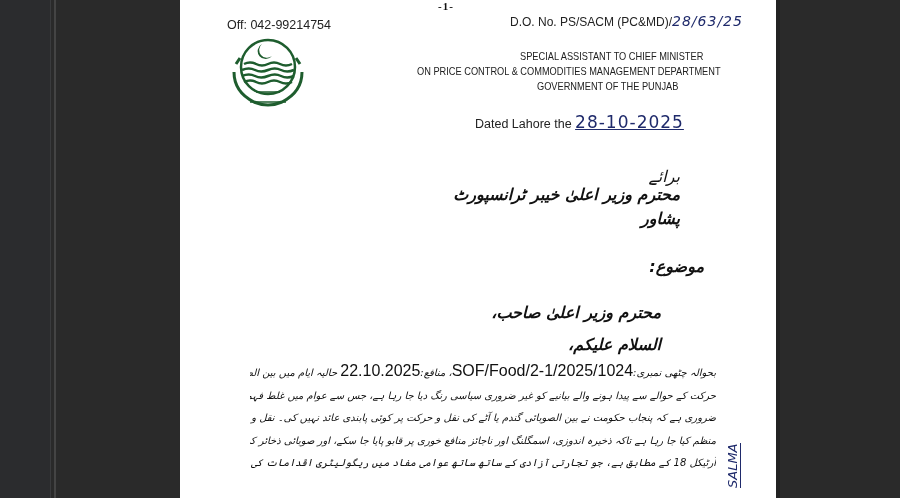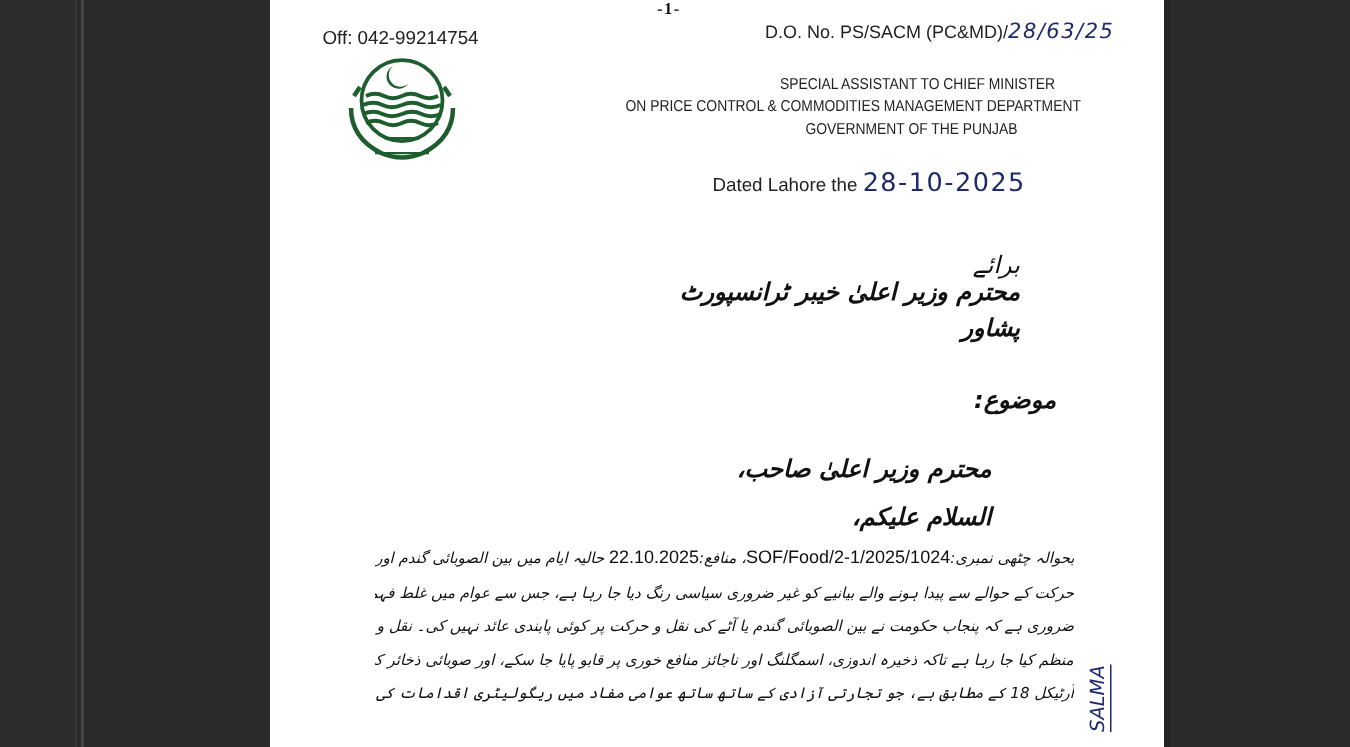--- a/index.html
+++ b/index.html
@@ -2,40 +2,40 @@
 <html><head>
 <meta charset="utf-8">
 <style>
   html, body { margin:0; padding:0; }
   body { width:900px; height:498px; overflow:hidden; background:#2a2a2a; position:relative; font-family:"Liberation Sans", sans-serif; }
   .left-strip { position:absolute; left:0; top:0; width:50px; height:498px; background:#2b2c2e; border-right:1px solid #3a3b3d; }
   .left-divider { position:absolute; left:54px; top:0; width:2px; height:498px; background:#444; }
   .right-edge { position:absolute; left:776px; top:0; width:4px; height:498px; background:#222; }
   .page { position:absolute; left:180px; top:0; width:596px; height:498px; background:#ffffff; overflow:hidden; color:#111; }
   .page-num { position:absolute; left:258px; top:0px; font-family:"Liberation Serif", serif; font-weight:bold; font-size:11px; letter-spacing:1px; }
-  .off { position:absolute; left:35px; top:18px; font-size:12.5px; color:#222; }
+  .off { position:absolute; left:47px; top:18px; font-size:12.5px; color:#222; }
   .emblem { position:absolute; left:50px; top:34px; width:76px; height:76px; }
   .do-no { position:absolute; left:330px; top:13px; font-size:12px; color:#222; white-space:nowrap; }
   .hand { font-family:"DejaVu Sans", sans-serif; color:#1f2a6b; font-style:italic; font-size:14px; letter-spacing:1px; }
   .name { position:absolute; left:345px; top:27px; font-size:21px; font-weight:bold; letter-spacing:0.5px; }
   .title-line { position:absolute; font-size:10.5px; font-family:"Liberation Sans", sans-serif; transform:scaleX(0.88); transform-origin:left; white-space:nowrap; color:#222; }
   .dated { position:absolute; left:295px; top:112px; font-size:12.5px; color:#222; white-space:nowrap; }
-  .dated .hand { font-size:17px; font-style:normal; }
+  .dated .hand { font-size:17px; text-decoration:underline; font-style:normal; }
   .urdu { direction:rtl; font-family:"DejaVu Sans", sans-serif; color:#111; position:absolute; font-style:italic; }
   .u-small { font-size:16px; }
   .addr1 { right:96px; top:167px; }
   .addr2 { right:96px; top:185px; font-weight:bold; }
   .addr3 { right:96px; top:209px; font-weight:bold; }
   .subj-label { right:72px; top:257px; font-weight:bold; }
   .subj { right:115px; top:256px; font-weight:bold; text-decoration:underline; text-underline-offset:4px; text-decoration-thickness:2px; white-space:nowrap; }
   .salut1 { right:115px; top:303px; font-weight:bold; }
   .salut2 { right:115px; top:335px; font-weight:bold; }
   .para { position:absolute; left:70px; width:466px; top:360px; direction:rtl; font-family:"DejaVu Sans", sans-serif; font-style:italic; font-size:10px; line-height:22.5px; color:#111; text-align:justify; }
   .para .line { display:block; white-space:nowrap; overflow:hidden; }
-  .ref-num { font-style:normal; font-family:"Liberation Sans", sans-serif; font-size:12px; unicode-bidi:embed; direction:ltr; }
+  .ref-num { font-style:normal; font-family:"Liberation Sans", sans-serif; font-size:16px; unicode-bidi:embed; direction:ltr; }
   .signature { position:absolute; left:545px; top:398px; width:30px; height:100px; }
   .sig-text { position:absolute; left:0; top:0; transform:rotate(-90deg) translate(-90px, 0); transform-origin:left top; font-family:"DejaVu Sans", sans-serif; color:#1f2a6b; font-size:13px; font-style:italic; white-space:nowrap; border-bottom:1.5px solid #1f2a6b; }
 </style>
 </head>
 <body>
 
 <div class="left-strip"></div>
 <div class="left-divider"></div>
 <div class="right-edge"></div>
 

